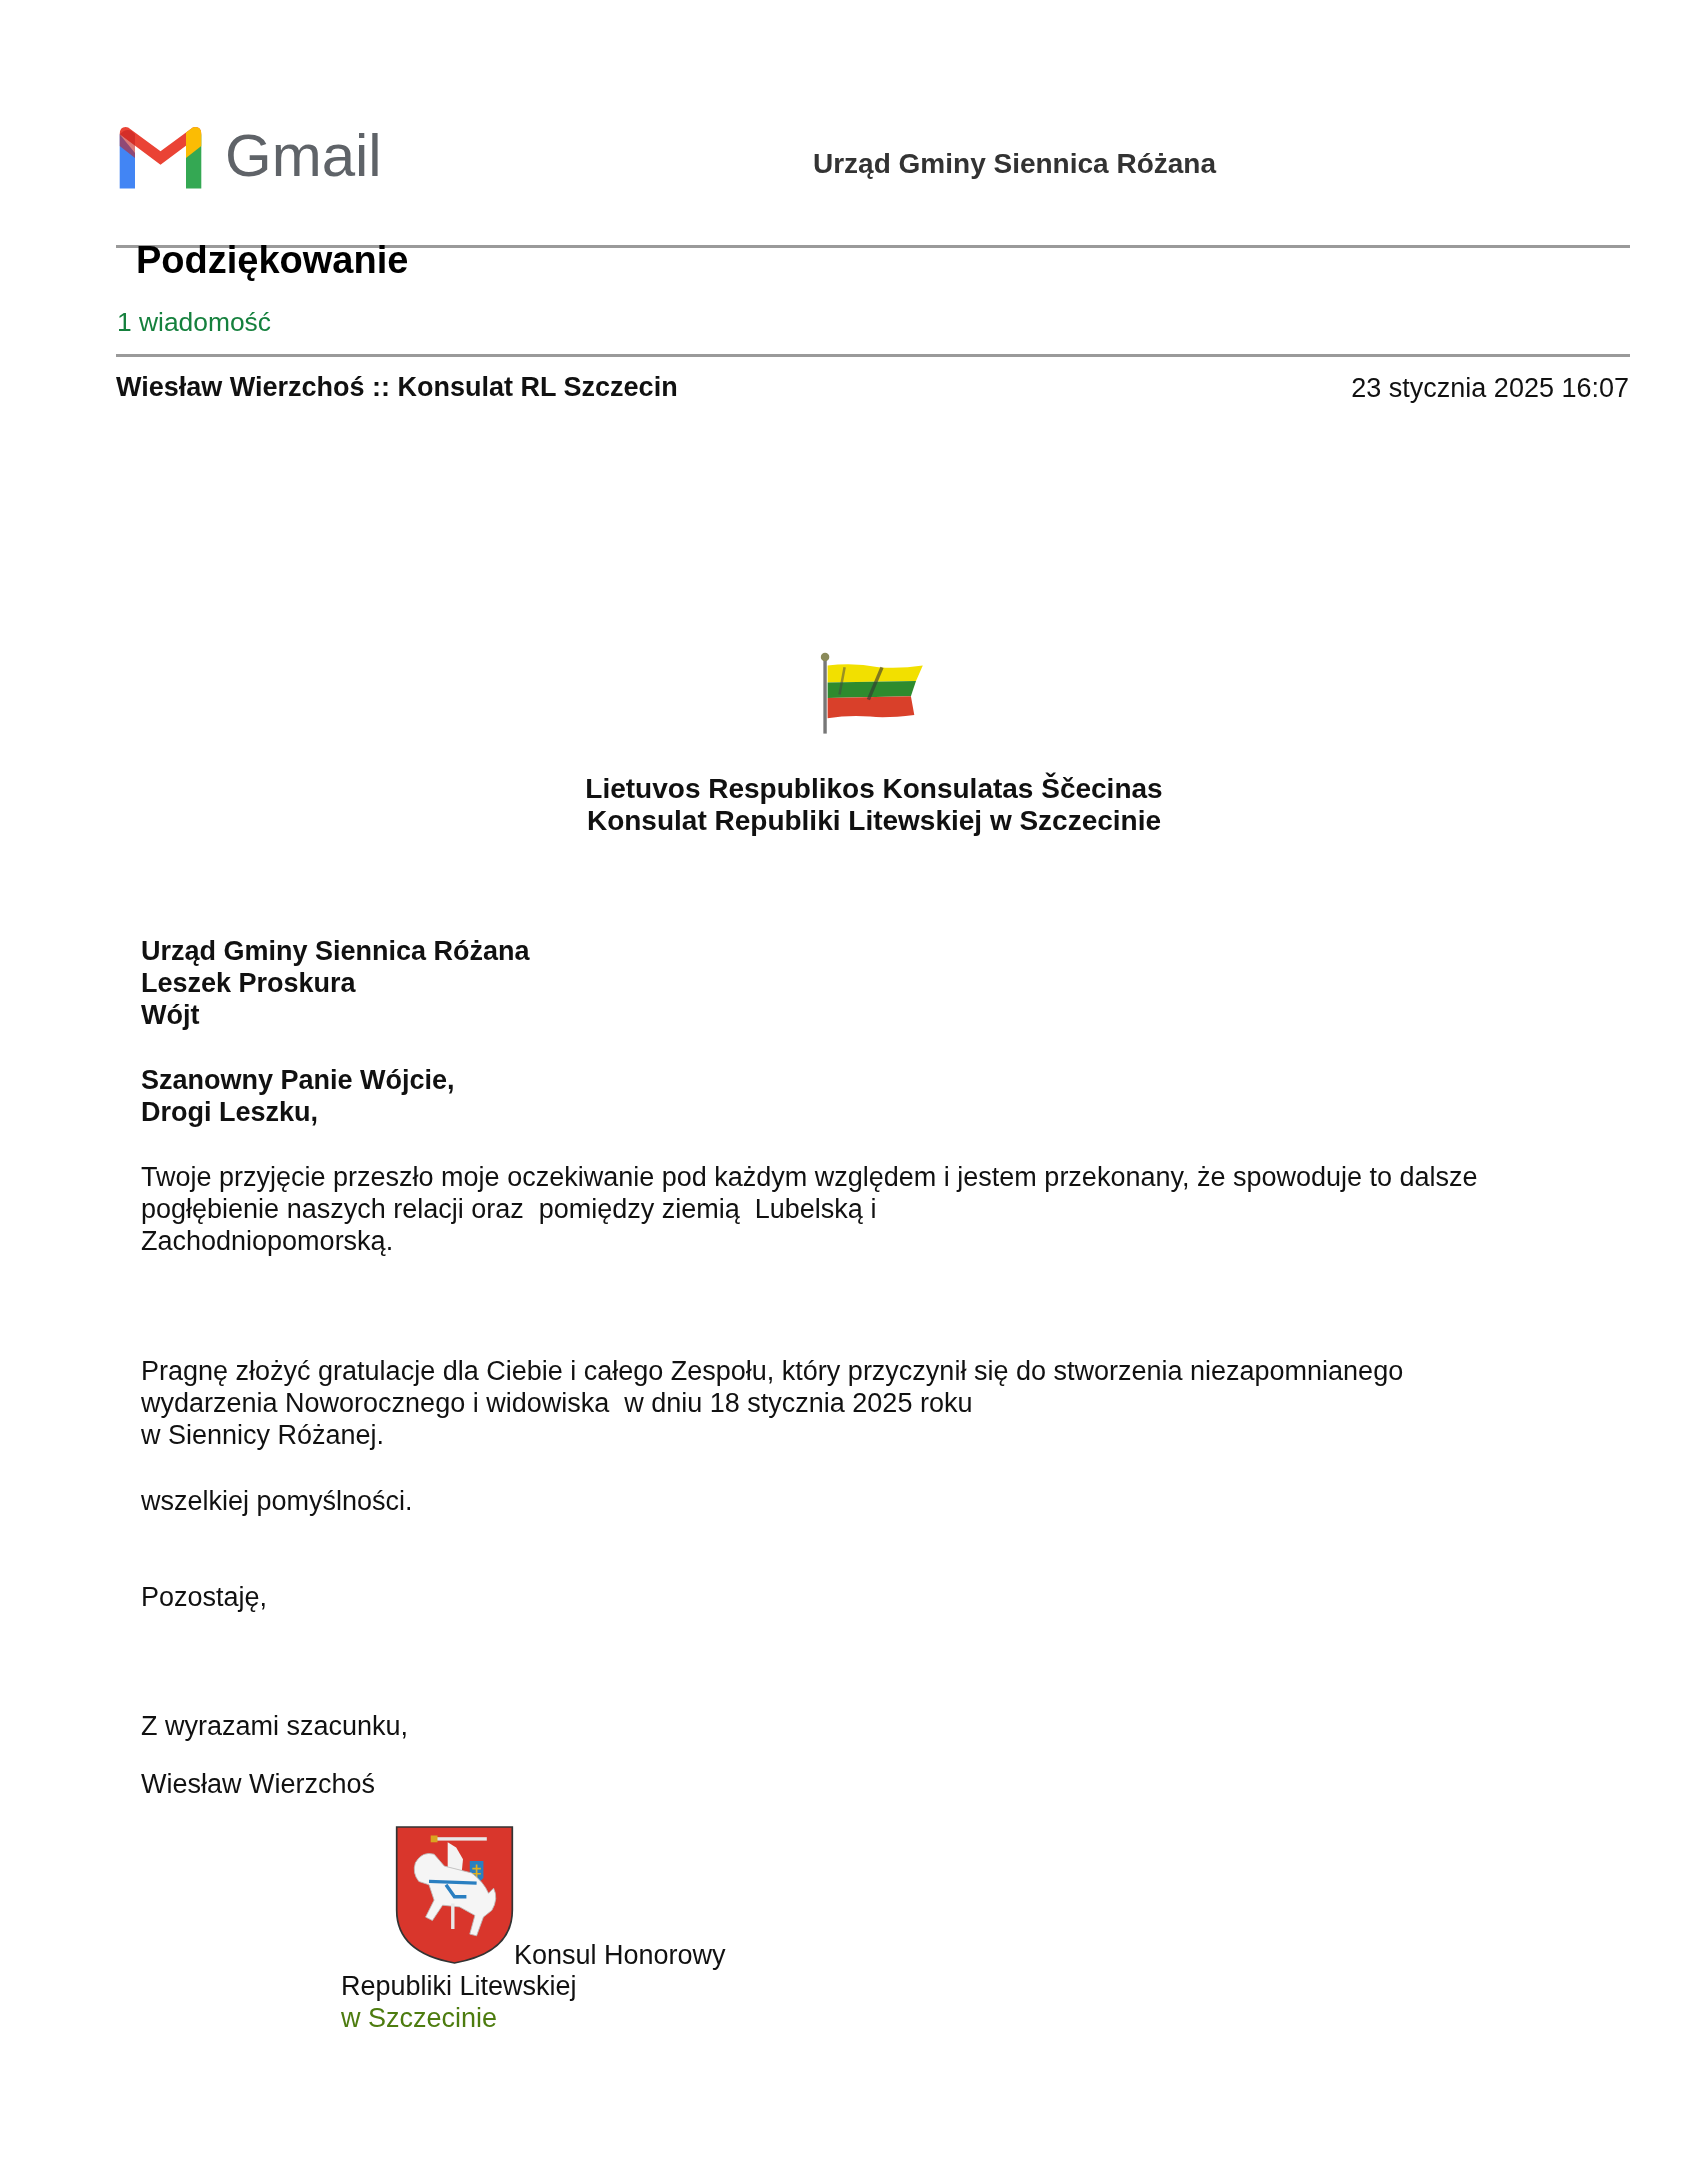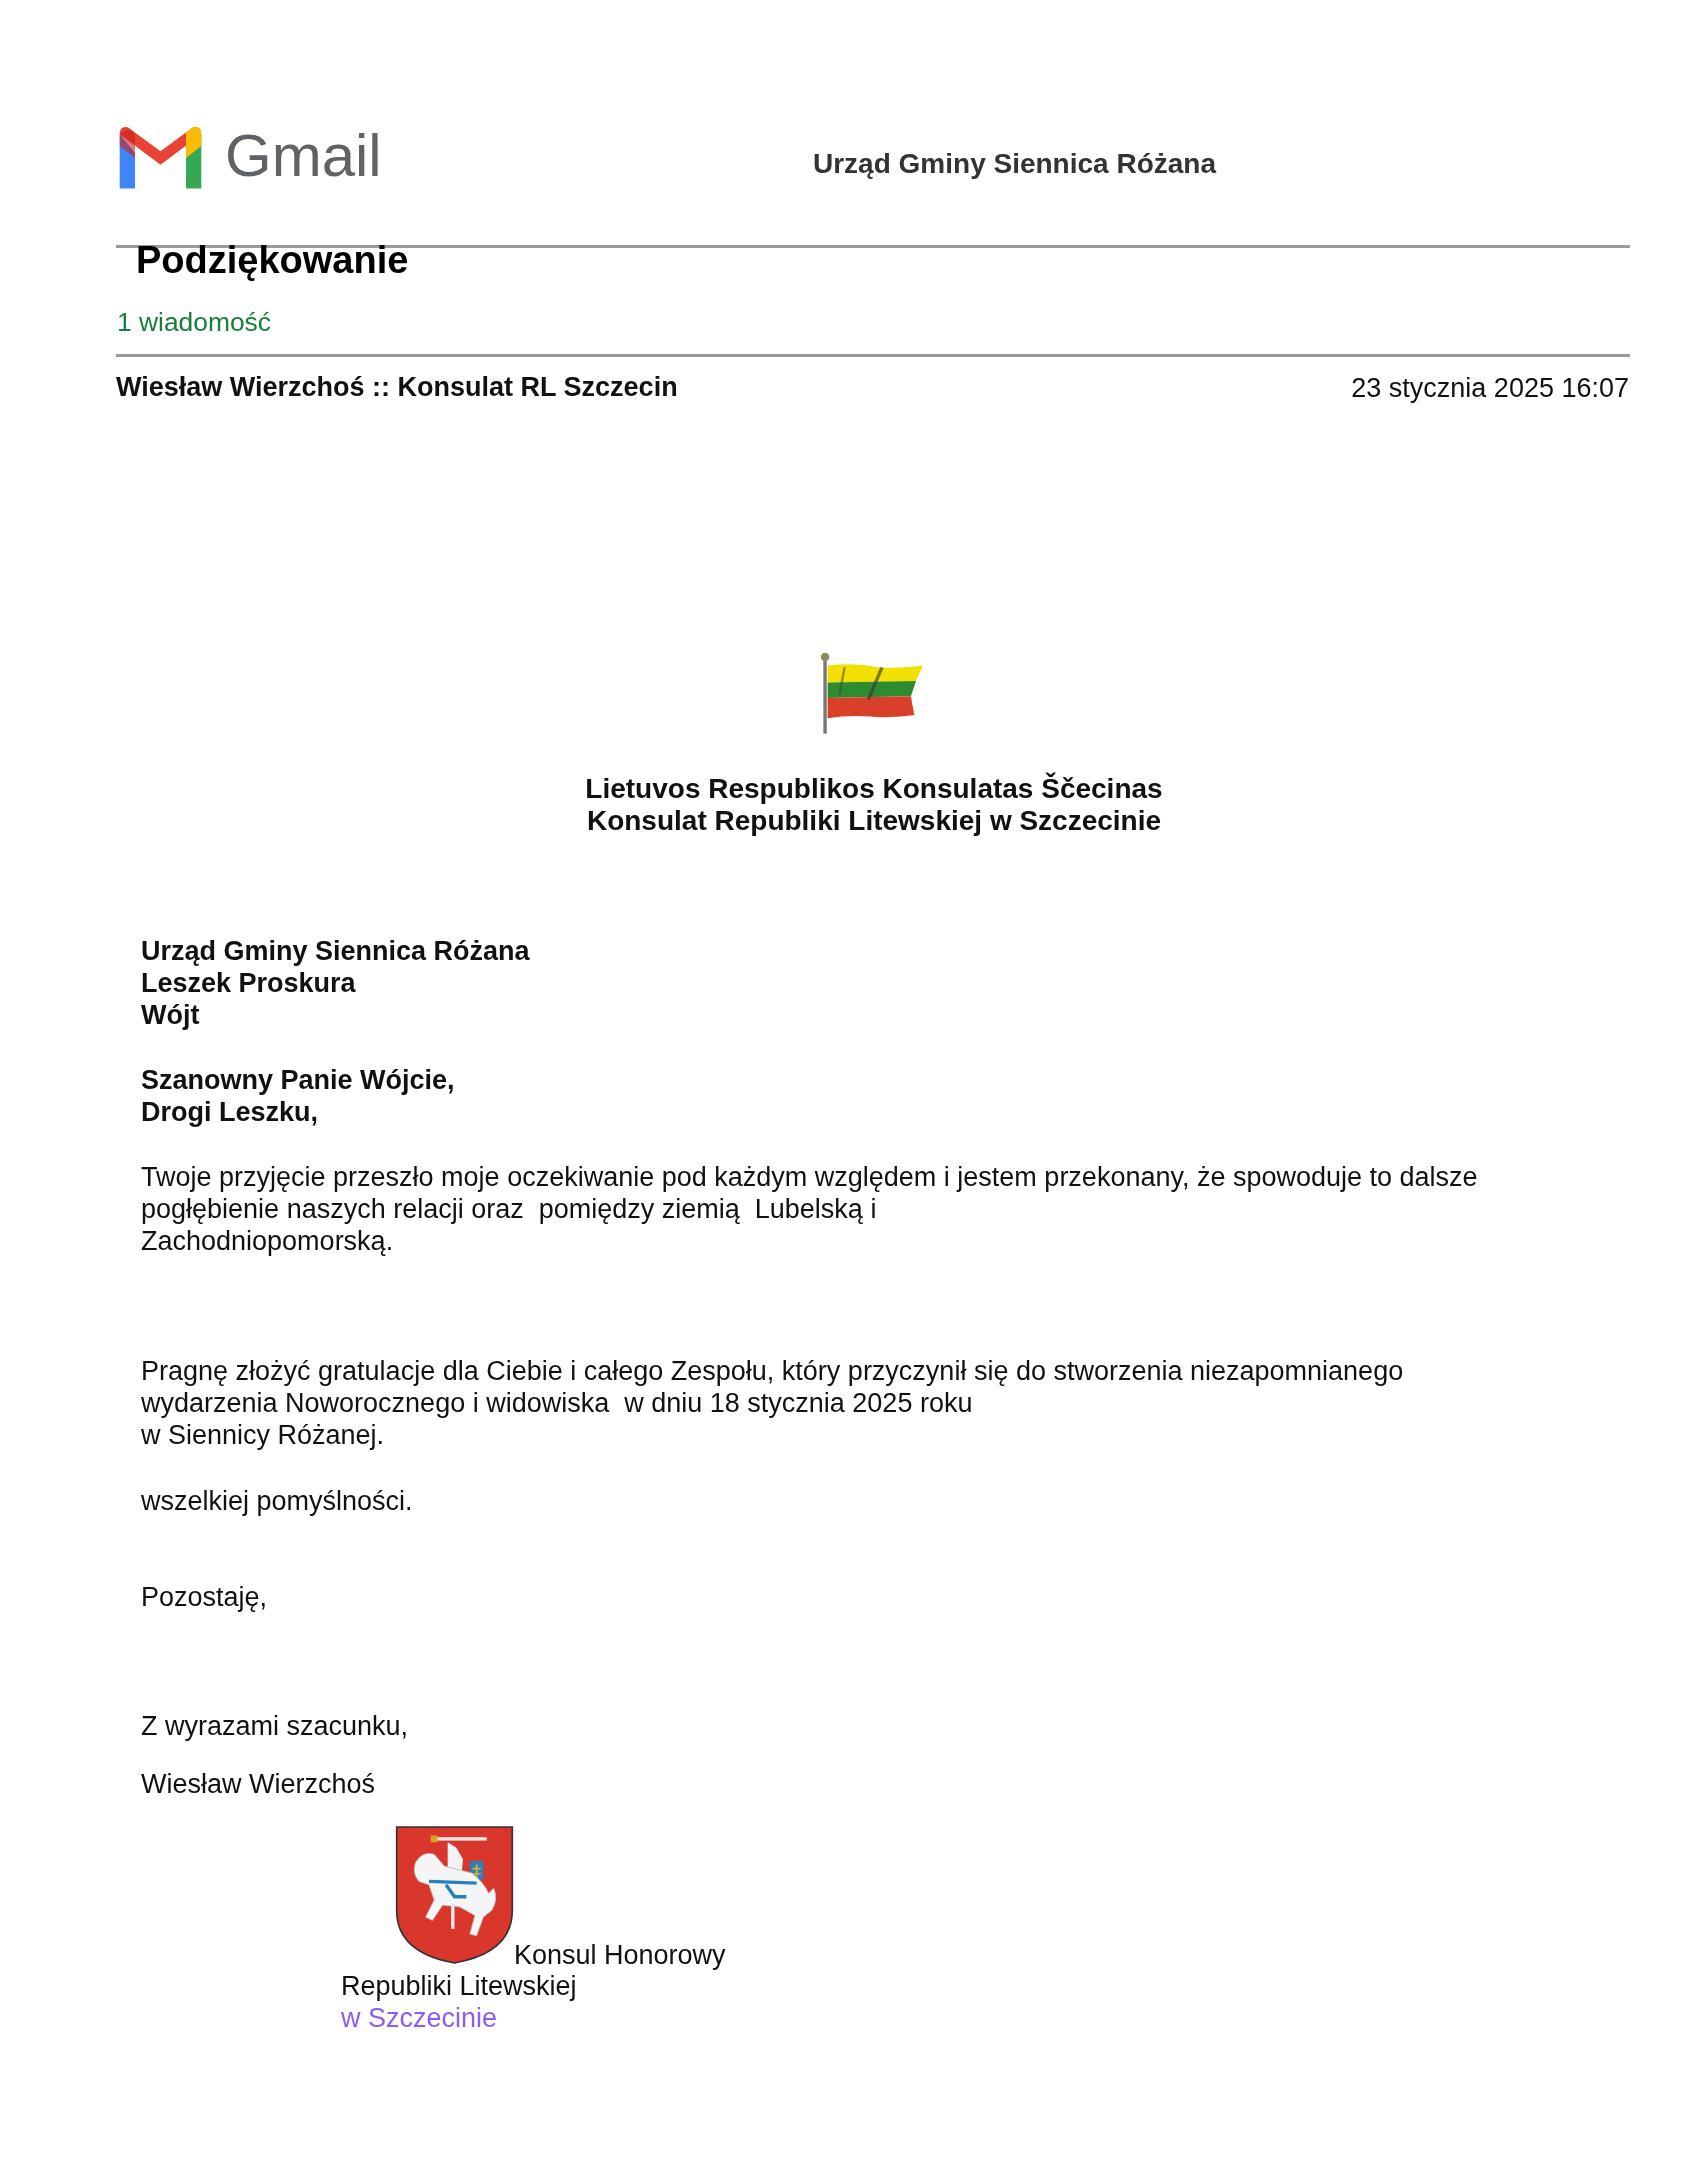--- a/index.html
+++ b/index.html
@@ -26,21 +26,21 @@
   #salutation { top:1064px; }
   #para-1 { top:1161px; }
   #para-2 { top:1355px; }
   #para-3 { top:1485px; }
   #closing-1 { top:1581px; }
   #closing-2 { top:1710px; }
   #signature-name { top:1768px; }
   #coat-of-arms { left:395px; top:1825px; width:119px; height:140px; }
   #konsul-line-1 { left:514px; top:1940px; font-size:27px; color:#111; }
   #konsul-line-2 { left:341px; top:1971px; font-size:27px; color:#111; }
-  #konsul-line-3 { left:341px; top:2003px; font-size:27px; color:#8b5cf6; }
+  #konsul-line-3 { left:341px; top:2003px; font-size:27px; color:#4d7c0f; }
   .line { display:block; }
 </style>
 </head>
 <body>
 
 <div id="gmail-logo" class="abs">
   <svg width="89" height="68" viewBox="0 0 104 80">
     <path d="M4 12 L4 76 L22 76 L22 34 Z" fill="#4285f4"></path>
     <path d="M82 34 L82 76 L100 76 L100 12 Z" fill="#34a853"></path>
     <path d="M4 12 Q4 2 14 4 L52 32 L90 4 Q100 2 100 12 L52 48 Z" fill="#ea4335"></path>

